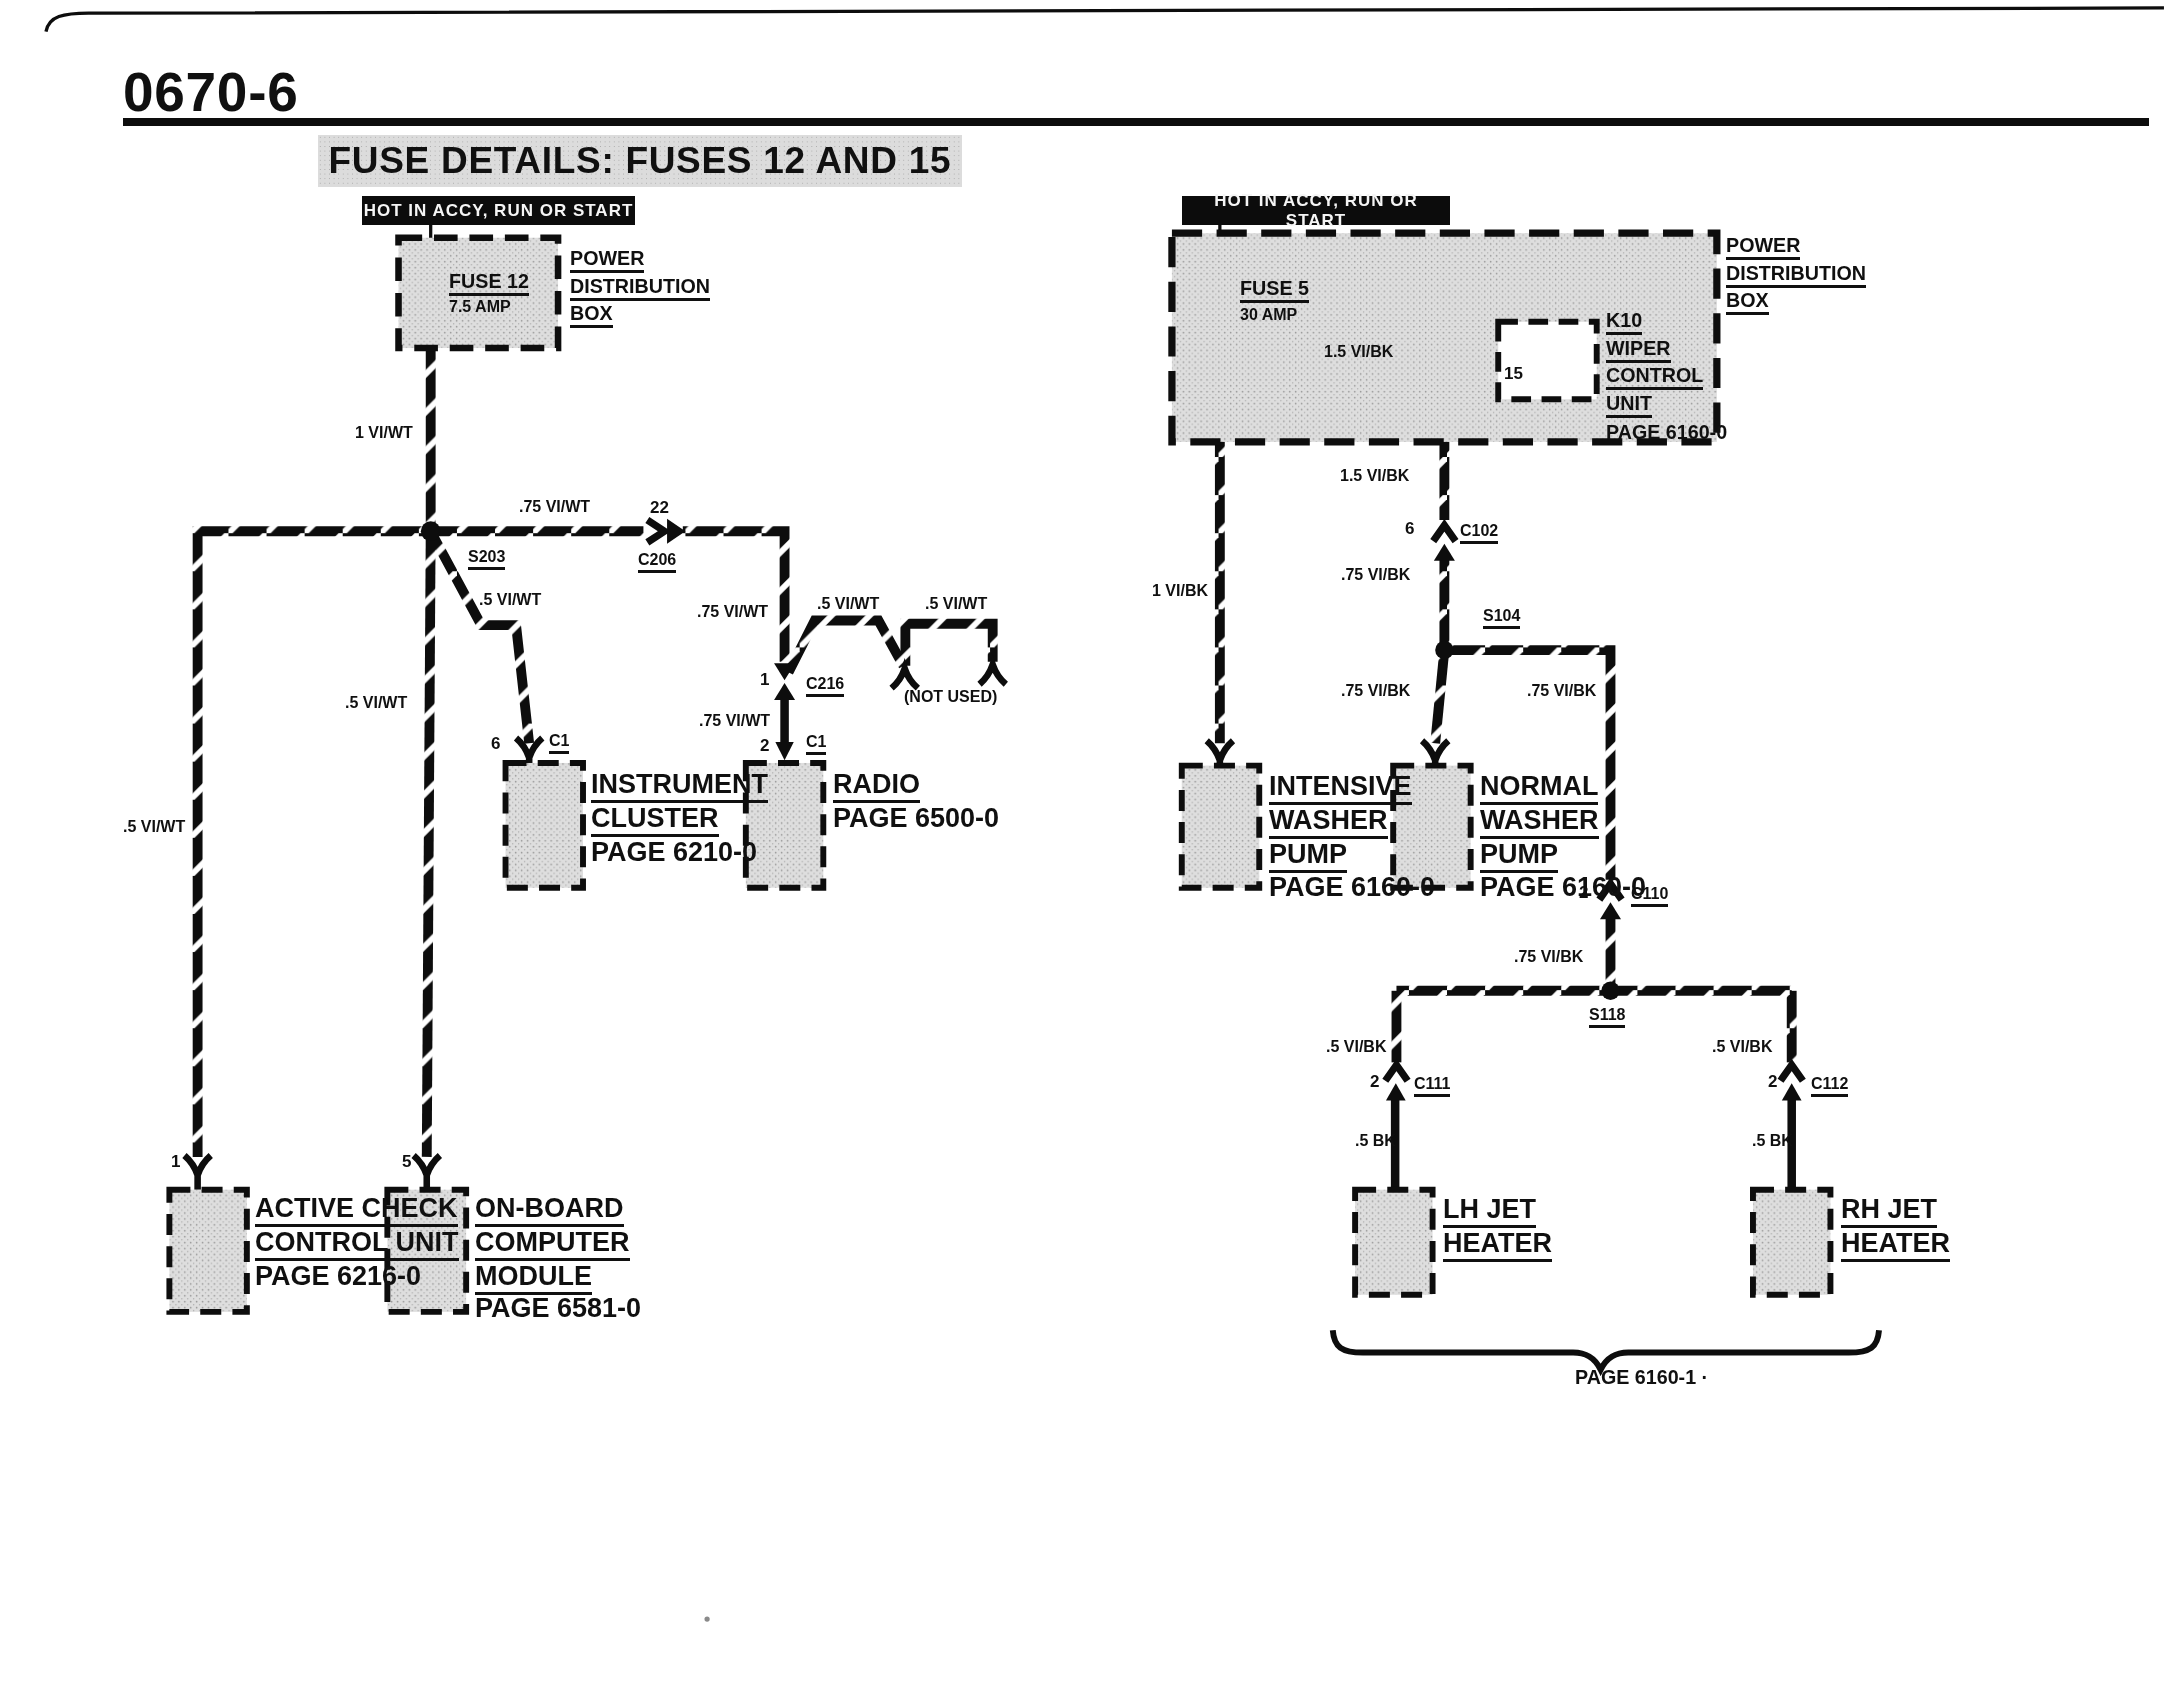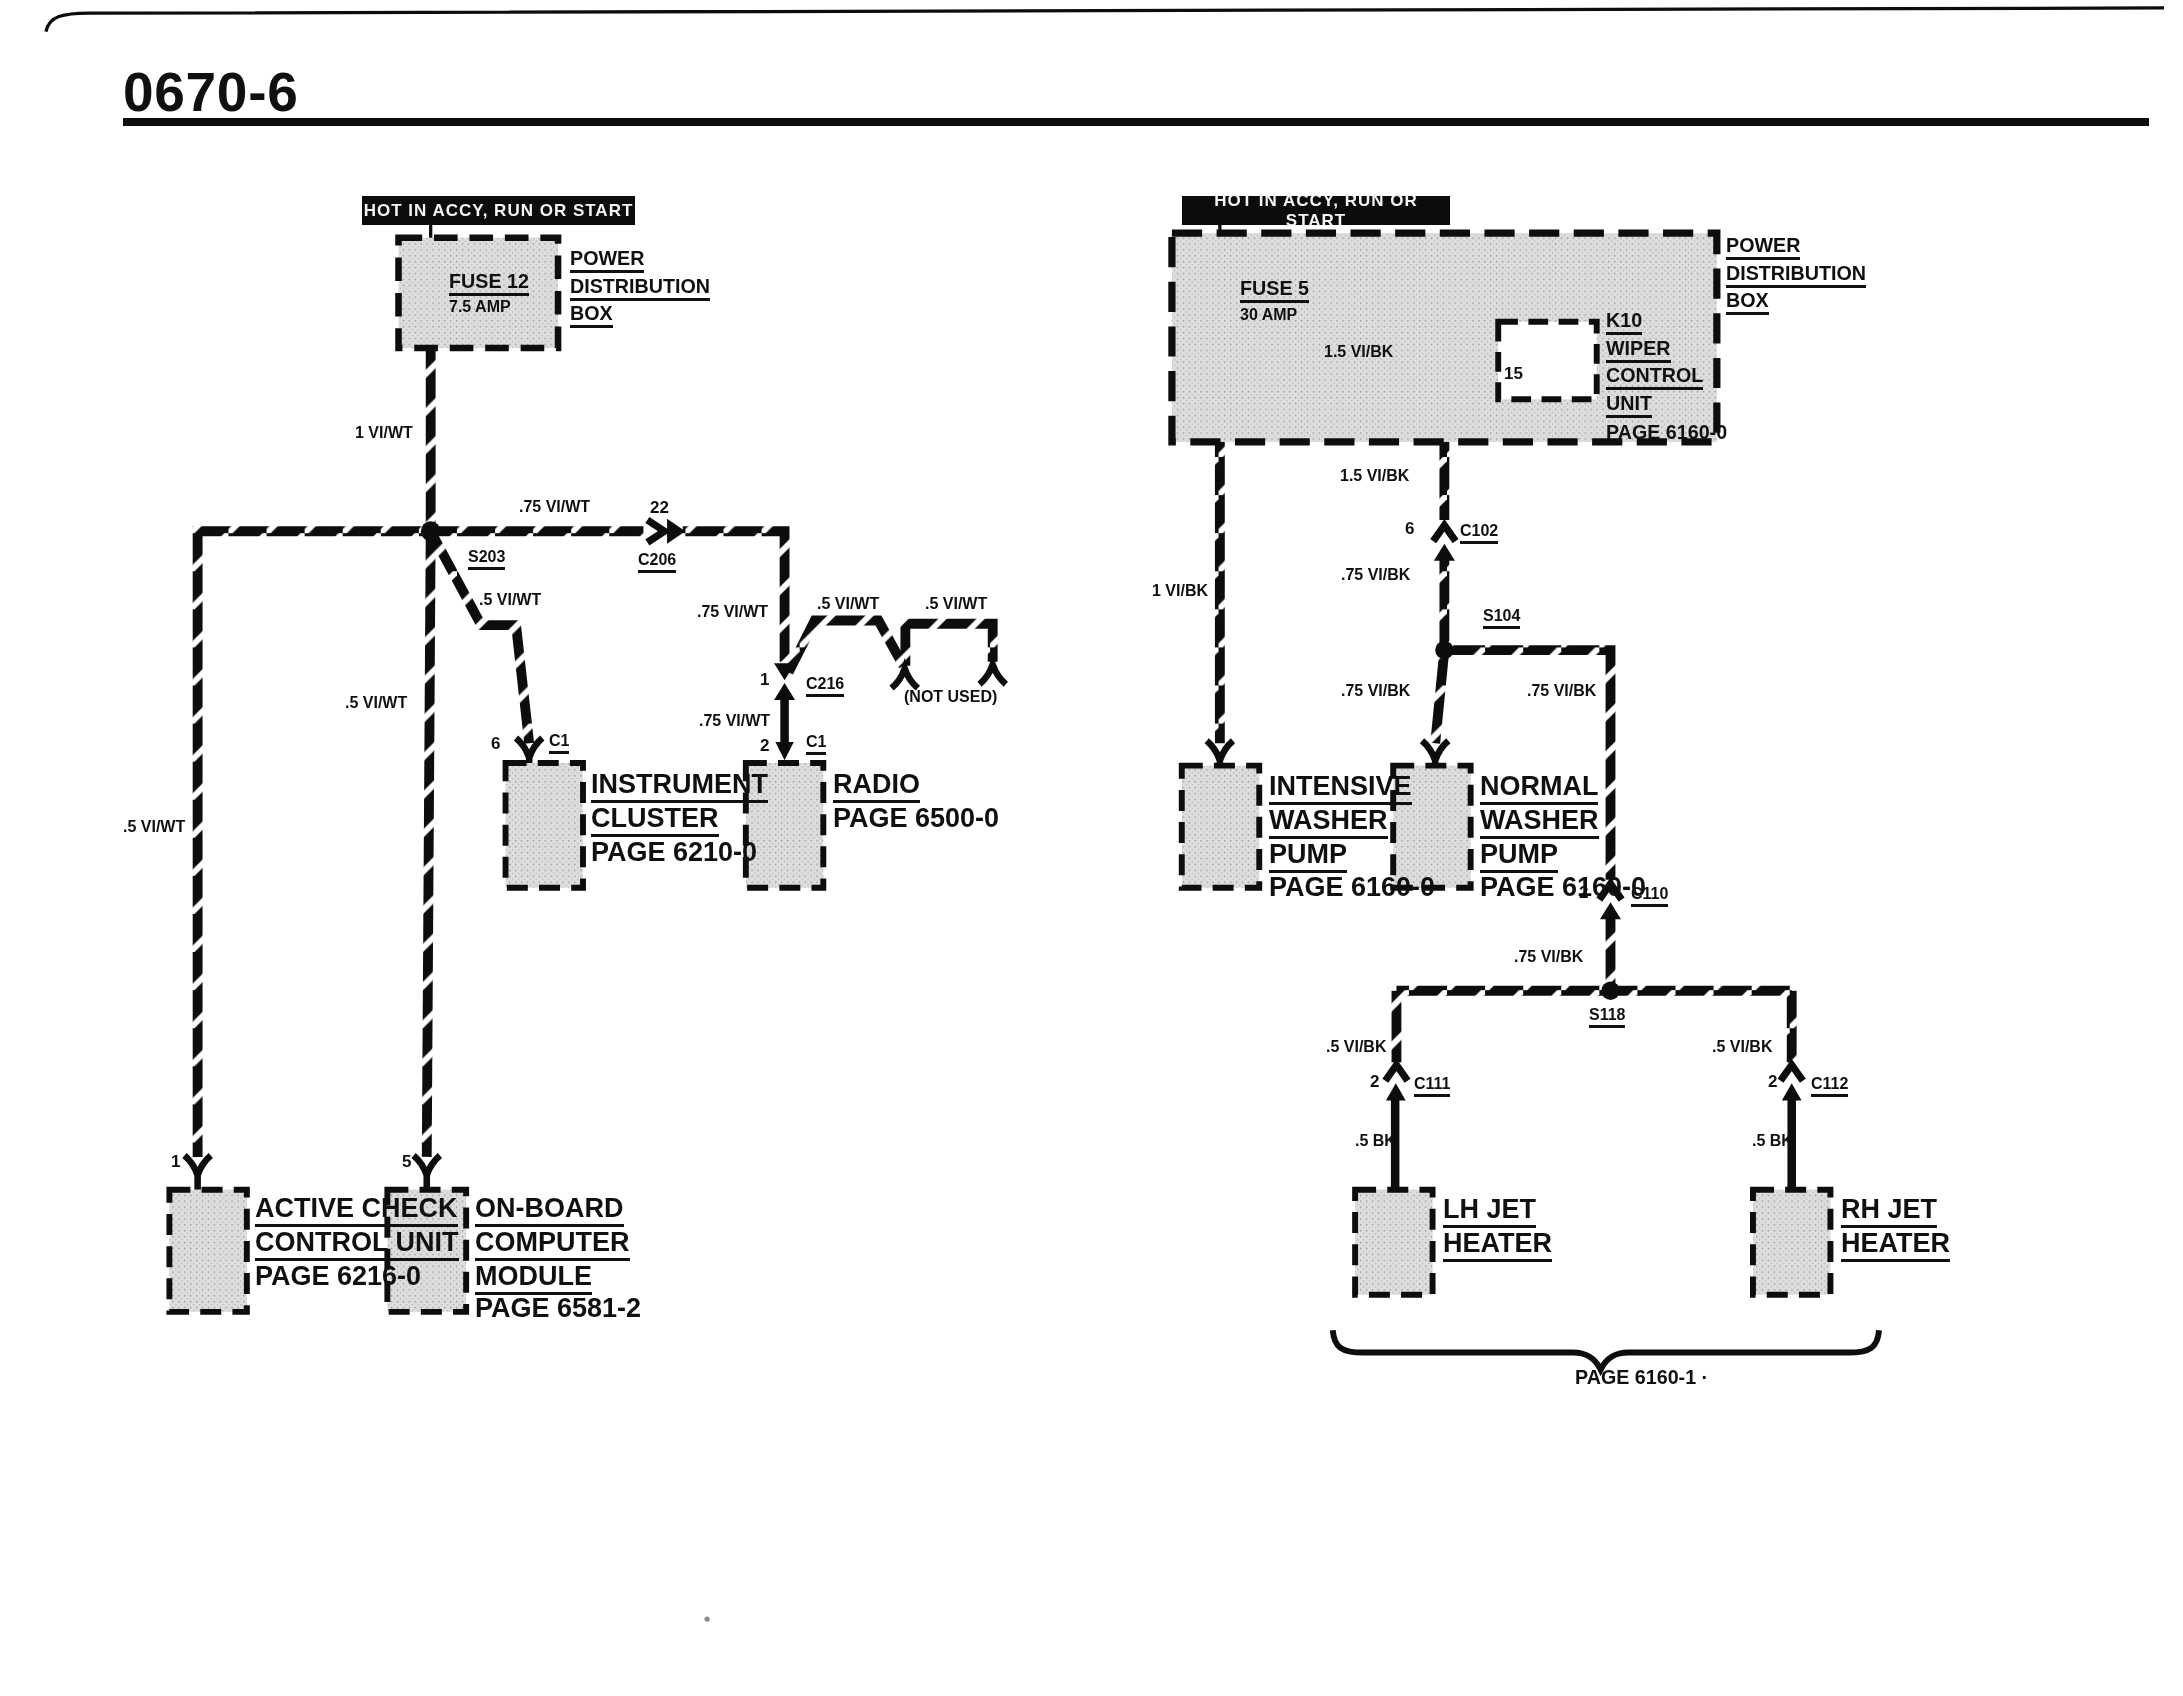--- a/index.html
+++ b/index.html
@@ -145,20 +145,21 @@
       <rect x="2064" y="1812" width="118" height="160" stroke-width="9" stroke-dasharray="32 17"></rect>
       <rect x="2670" y="1812" width="118" height="160" stroke-width="9" stroke-dasharray="32 17"></rect>
     </g>
 
     <path d="M2030,2026 C2032,2052 2044,2060 2076,2060 L2396,2060 C2414,2060 2428,2066 2438,2086
              C2448,2066 2462,2060 2480,2060 L2816,2060 C2848,2060 2860,2052 2862,2026" stroke="#0d0d0d" stroke-width="9" fill="none"></path>
   </svg>
 
   <div class="lbl title" style="left:123px;top:64px;">0670-6</div>
   <div class="rule" style="left:123px;top:118px;width:2026px;height:7.9px;"></div>
+  <div class="lbl subtitle" style="left:318px;top:135px;">FUSE DETAILS: FUSES 12 AND 15</div>
 
   <div class="banner" style="left:362px;top:196px;width:273px;height:29px;">HOT IN ACCY, RUN OR START</div>
 
   <div class="lbl bx u" style="left:449px;top:271px;">FUSE 12</div>
   <div class="lbl wl" style="left:449px;top:299px;">7.5 AMP</div>
 
   <div class="lbl bx u" style="left:570px;top:248px;">POWER</div>
   <div class="lbl bx u" style="left:570px;top:276px;">DISTRIBUTION</div>
   <div class="lbl bx u" style="left:570px;top:303px;">BOX</div>
 
@@ -194,21 +195,21 @@
 
   <div class="lbl pn" style="left:171px;top:1153px;">1</div>
   <div class="lbl cl u" style="left:255px;top:1194px;">ACTIVE CHECK</div>
   <div class="lbl cl u" style="left:255px;top:1228px;">CONTROL UNIT</div>
   <div class="lbl cl" style="left:255px;top:1262px;">PAGE 6216-0</div>
 
   <div class="lbl pn" style="left:402px;top:1153px;">5</div>
   <div class="lbl cl u" style="left:475px;top:1194px;">ON-BOARD</div>
   <div class="lbl cl u" style="left:475px;top:1228px;">COMPUTER</div>
   <div class="lbl cl u" style="left:475px;top:1262px;">MODULE</div>
-  <div class="lbl cl" style="left:475px;top:1294px;">PAGE 6581-2</div>
+  <div class="lbl cl" style="left:475px;top:1294px;">PAGE 6581-0</div>
 
   <div class="banner" style="left:1182px;top:196px;width:268px;height:29px;">HOT IN ACCY, RUN OR START</div>
 
   <div class="lbl bx u" style="left:1726px;top:235px;">POWER</div>
   <div class="lbl bx u" style="left:1726px;top:263px;">DISTRIBUTION</div>
   <div class="lbl bx u" style="left:1726px;top:290px;">BOX</div>
 
   <div class="lbl bx u" style="left:1240px;top:278px;">FUSE 5</div>
   <div class="lbl wl" style="left:1240px;top:307px;">30 AMP</div>
 

